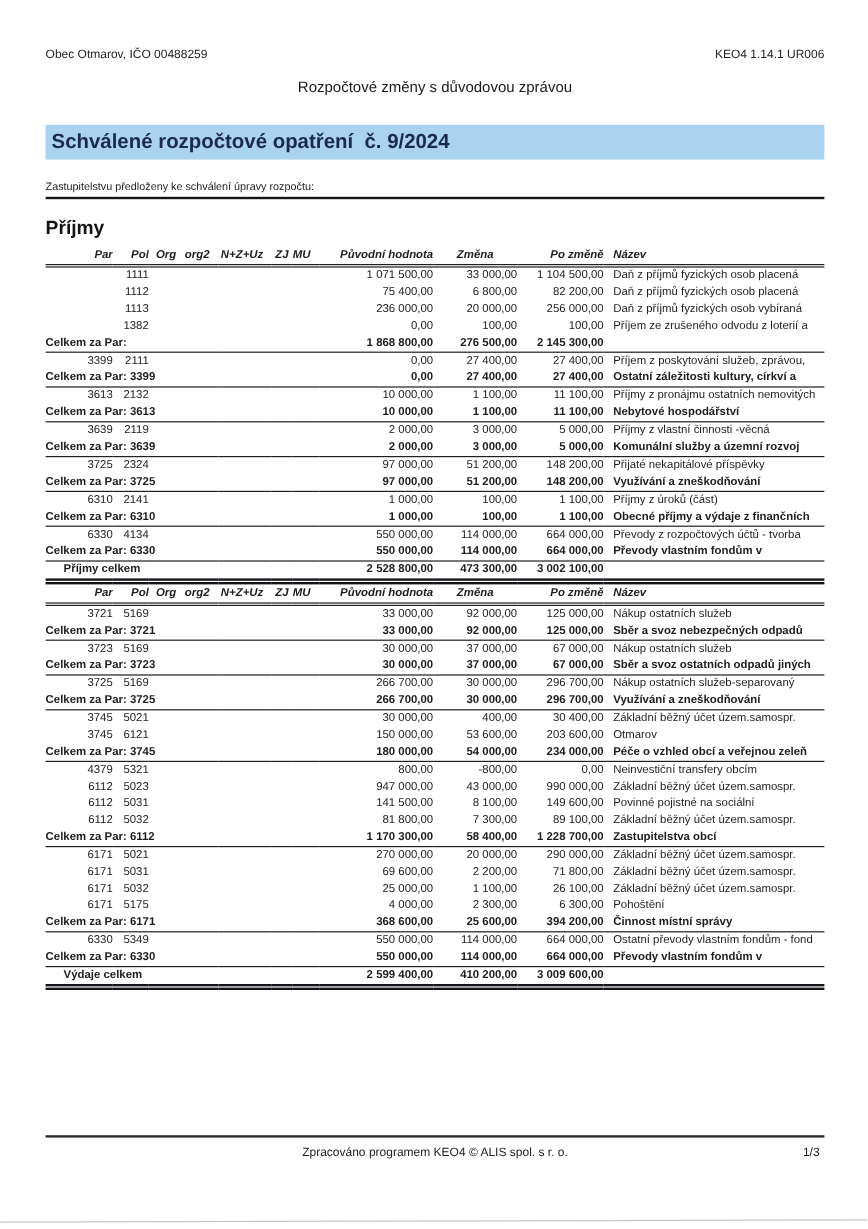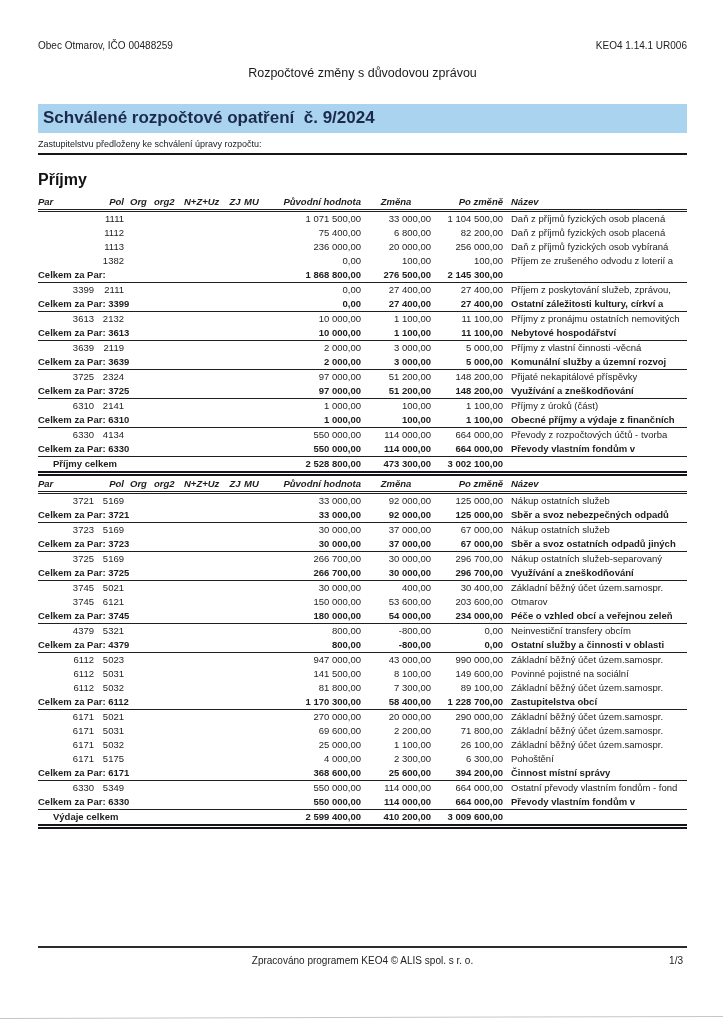--- a/index.html
+++ b/index.html
@@ -17,33 +17,33 @@
   }
   .page{padding:40px 36px 0 38px;}
 
   .top-line{display:flex;justify-content:space-between;font-size:10px;line-height:12px;color:#222;}
   .doc-title{text-align:center;font-size:12.5px;margin-top:14px;color:#1a1a1c;}
 
   .banner{
     margin-top:24px;background:var(--banner_bg);color:var(--banner_text);
     font-size:17px;font-weight:bold;padding:4px 10px 5px 5px;white-space:pre;
   }
-  .banner-sub{font-size:9px;margin-top:6px;color:#222;}
+  .banner-sub{font-size:9px;margin-top:17px;color:#222;}
   .rule-thick{height:2px;background:#161618;margin-top:4px;}
 
   .section-title{font-size:16px;font-weight:bold;margin:16px 0 5px 0;color:#131315;}
   .section-vydaje .section-title{margin-top:17px;}
 
   table{width:100%;border-collapse:collapse;table-layout:fixed;}
   th,td{padding:0;font-size:9.5px;line-height:14px;white-space:nowrap;overflow:hidden;}
   thead th{
     font-style:italic;font-weight:bold;line-height:15px;
     border-bottom:3px double var(--line);
   }
-  .col-0{width:56px;text-align:left;}
+  .col-0{width:56px;text-align:right;}
   .col-1{width:30px;text-align:right;padding-left:4px;}
   .col-2{width:26px;text-align:left;padding-left:6px;}
   .col-3{width:32px;text-align:left;padding-left:4px;}
   .col-4{width:44px;text-align:left;padding-left:2px;}
   .col-5{width:18px;text-align:center;}
   .col-6{width:22px;text-align:left;}
   .col-7{width:95px;text-align:right;}
   .col-8{width:70px;text-align:center;}
   .col-9{width:72px;text-align:right;}
   .col-10{text-align:left;padding-left:8px;}
@@ -406,27 +406,20 @@
             <td class="cell-org"></td>
             <td class="cell-org2"></td>
             <td class="cell-nzuz"></td>
             <td class="cell-zj"></td>
             <td class="cell-mu"></td>
             <td class="num cell-ph">800,00</td>
             <td class="num cell-zm">-800,00</td>
             <td class="num cell-pz">0,00</td>
             <td class="cell-nazev">Neinvestiční transfery obcím</td>
           </tr>
-          <tr class="group-row">
-            <td class="cell-label" colspan="7">Celkem za Par: 4379</td>
-            <td class="num cell-ph">800,00</td>
-            <td class="num cell-zm">-800,00</td>
-            <td class="num cell-pz">0,00</td>
-            <td class="cell-nazev">Ostatní služby a činnosti v oblasti</td>
-          </tr>
           <tr class="item-row">
             <td class="num cell-par">6112</td>
             <td class="num cell-pol">5023</td>
             <td class="cell-org"></td>
             <td class="cell-org2"></td>
             <td class="cell-nzuz"></td>
             <td class="cell-zj"></td>
             <td class="cell-mu"></td>
             <td class="num cell-ph">947 000,00</td>
             <td class="num cell-zm">43 000,00</td>

